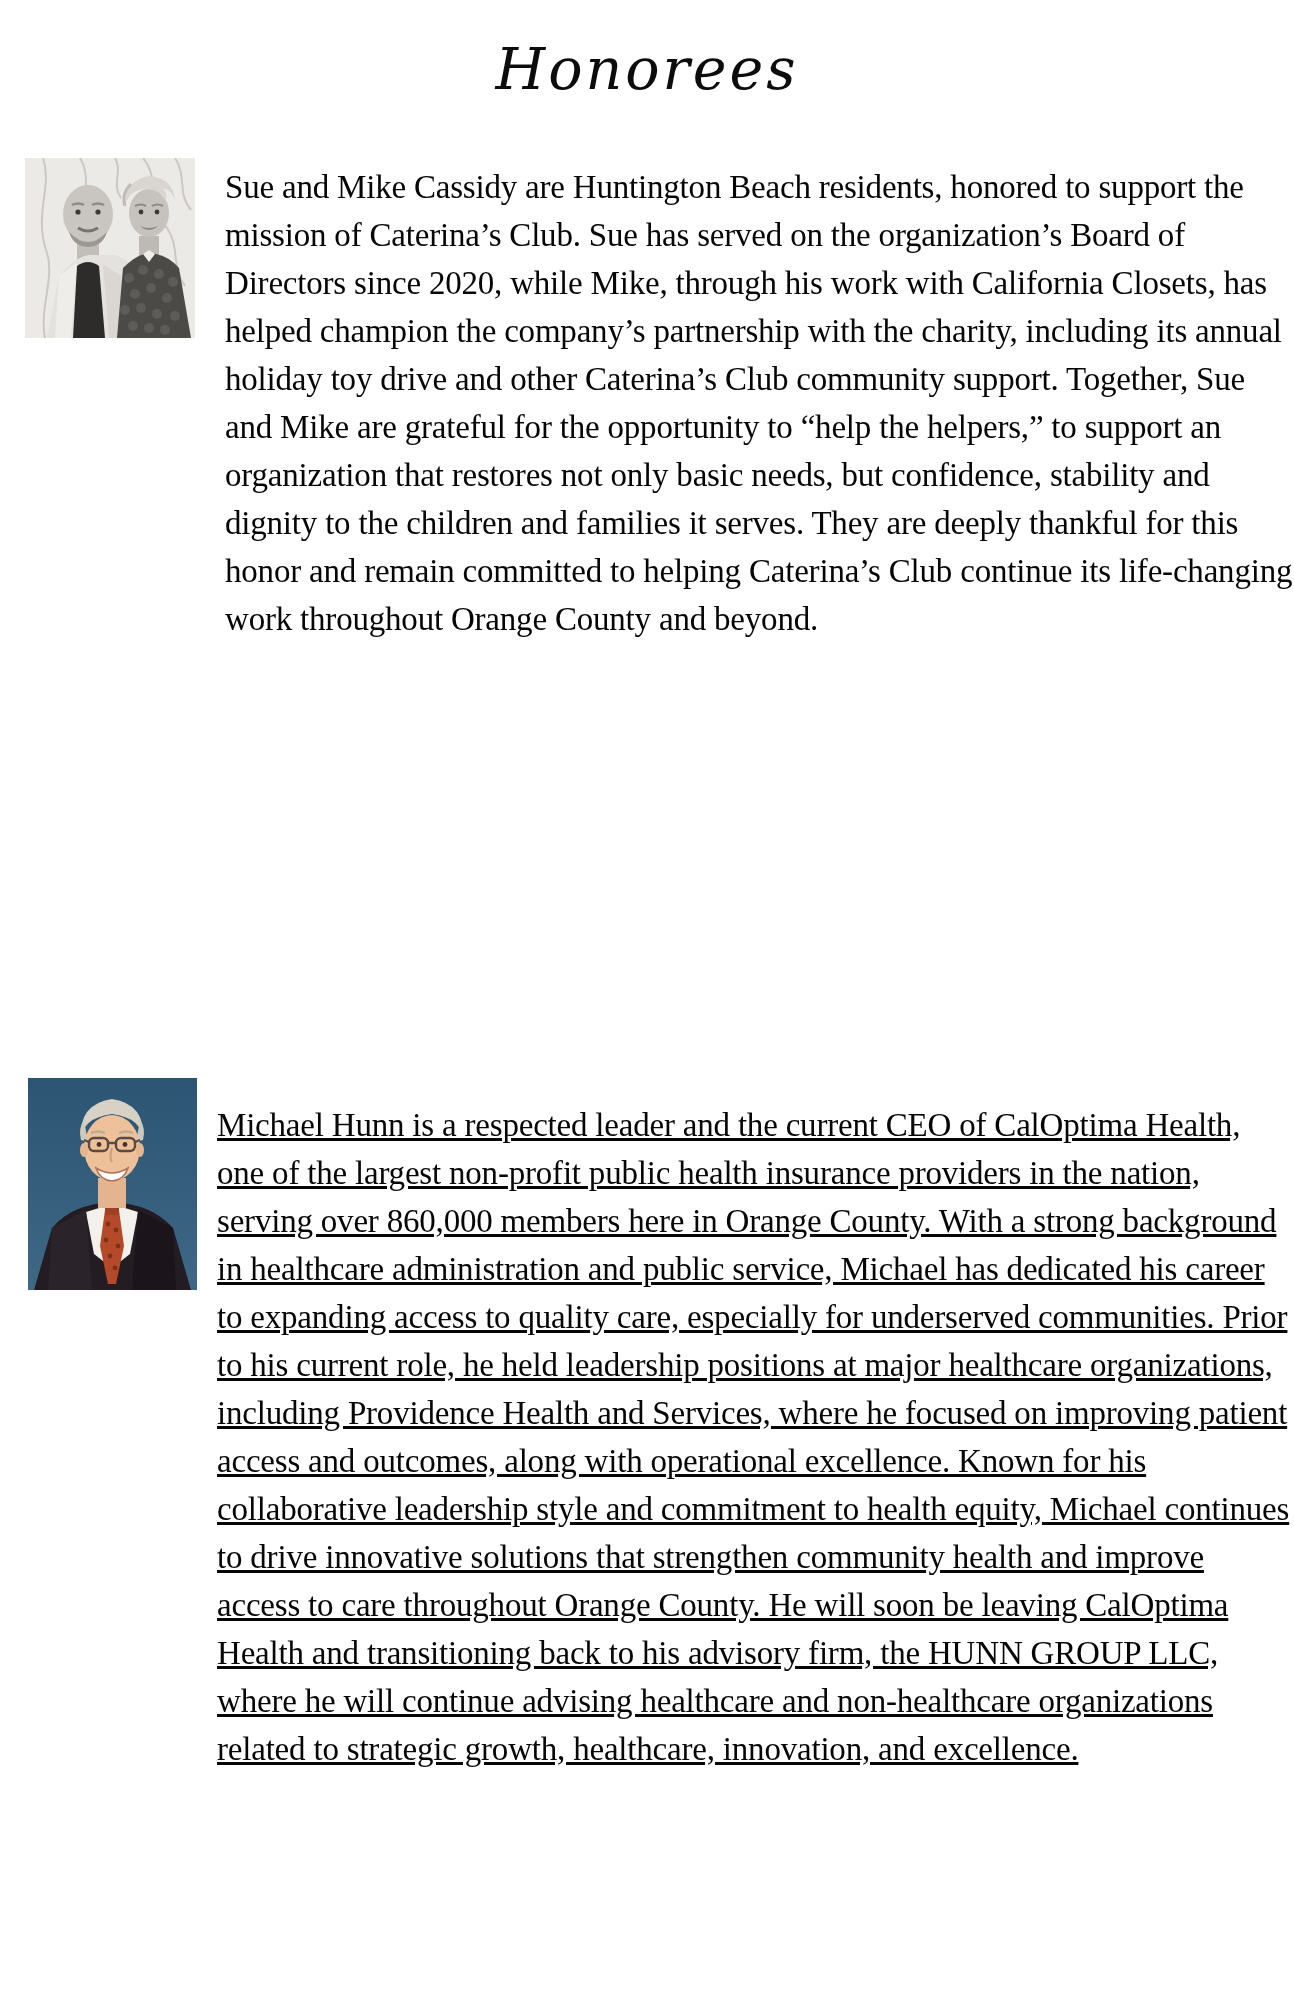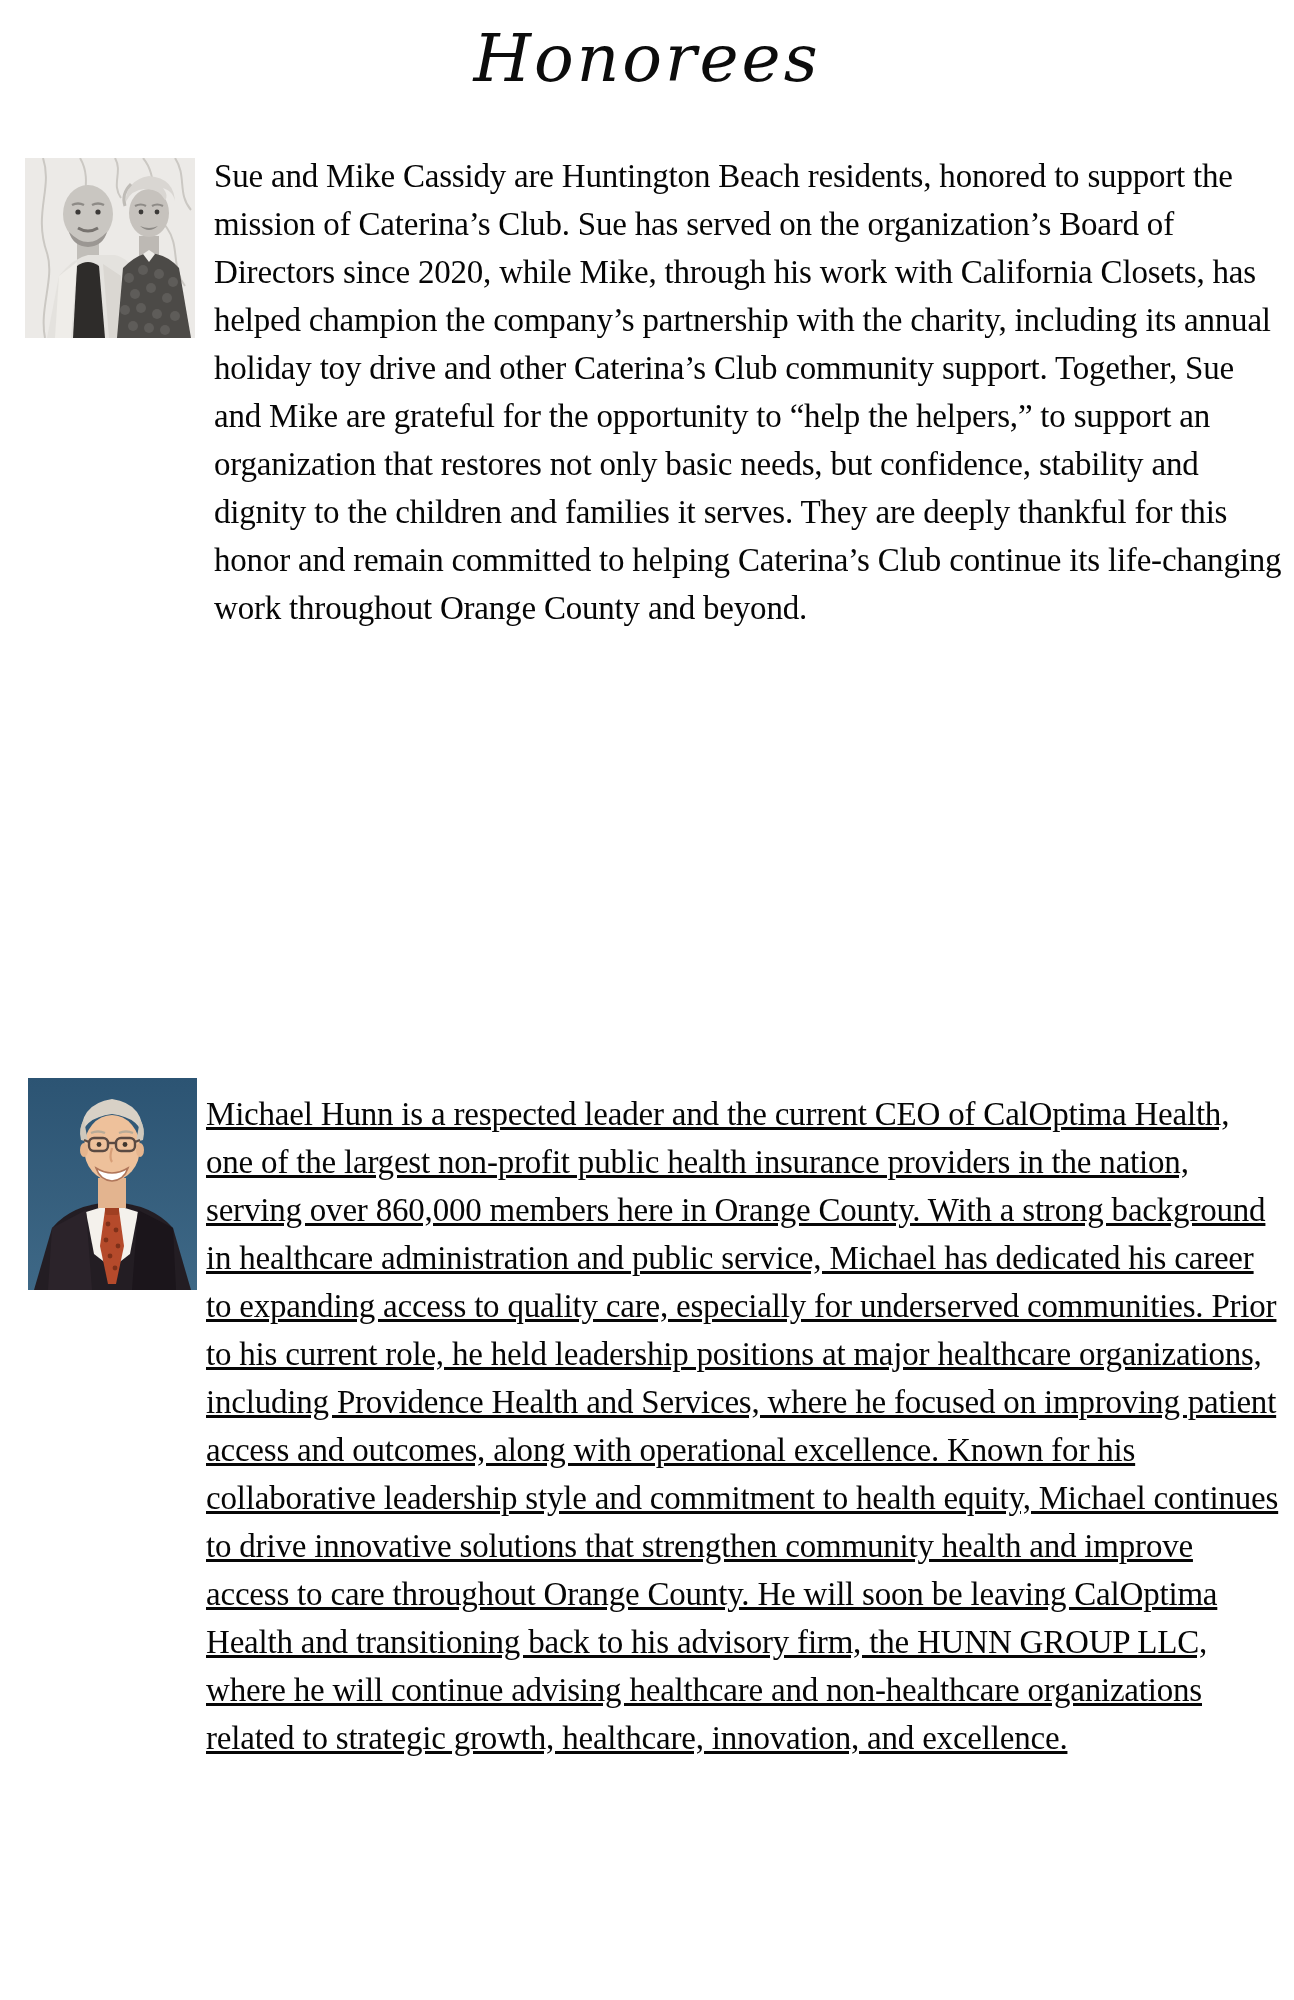--- a/index.html
+++ b/index.html
@@ -7,36 +7,36 @@
     width: 1294px;
     height: 2000px;
     background: #ffffff;
     position: relative;
     font-family: "Liberation Serif", serif;
     color: #000000;
     overflow: hidden;
   }
   .page-title {
     position: absolute;
-    top: 0px;
+    top: 10px;
     left: 0;
     width: 100%;
     margin: 0;
     text-align: center;
     font-family: "DejaVu Serif", serif;
     font-style: italic;
     font-weight: normal;
-    font-size: 66px;
+    font-size: 57px;
     line-height: 118px;
     letter-spacing: 3px;
     color: #0c0c0c;
   }
   .bio {
     position: absolute;
-    margin: 6px;
+    margin: 17px;
     font-size: 33px;
     line-height: 48px;
     letter-spacing: -0.2px;
     text-align: left;
     color: #060606;
   }
   .bio-cassidy { left: 208px; top: 146px; width: 1068px; }
   .bio-hunn    { left: 200px; top: 1084px; width: 1076px; text-decoration: underline; }
   .photo {
     position: absolute;

